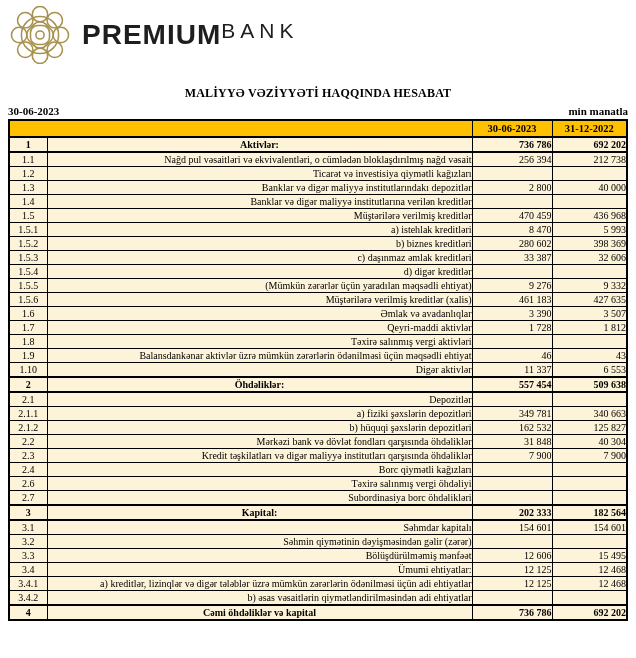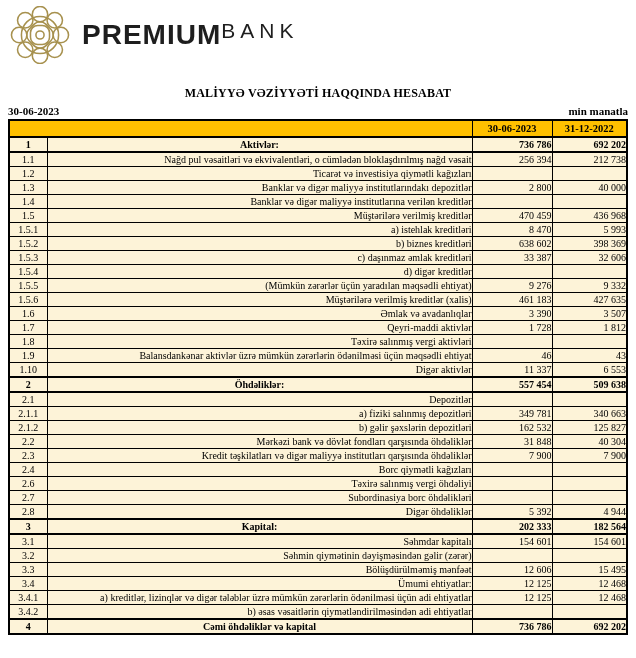--- a/index.html
+++ b/index.html
@@ -188,21 +188,21 @@
         </tr>
         <tr>
           <td class="c-no">1.5.1</td>
           <td class="c-label">a) istehlak kreditləri</td>
           <td class="c-v1">8 470</td>
           <td class="c-v2">5 993</td>
         </tr>
         <tr>
           <td class="c-no">1.5.2</td>
           <td class="c-label">b) biznes kreditləri</td>
-          <td class="c-v1">638 602</td>
+          <td class="c-v1">280 602</td>
           <td class="c-v2">398 369</td>
         </tr>
         <tr>
           <td class="c-no">1.5.3</td>
           <td class="c-label">c) daşınmaz əmlak kreditləri</td>
           <td class="c-v1">33 387</td>
           <td class="c-v2">32 606</td>
         </tr>
         <tr>
           <td class="c-no">1.5.4</td>
@@ -259,27 +259,27 @@
           <td class="c-v2">509 638</td>
         </tr>
         <tr>
           <td class="c-no">2.1</td>
           <td class="c-label">Depozitlər</td>
           <td class="c-v1"></td>
           <td class="c-v2"></td>
         </tr>
         <tr>
           <td class="c-no">2.1.1</td>
-          <td class="c-label">a) fiziki salınmış depozitləri</td>
+          <td class="c-label">a) fiziki şəxslərin depozitləri</td>
           <td class="c-v1">349 781</td>
           <td class="c-v2">340 663</td>
         </tr>
         <tr>
           <td class="c-no">2.1.2</td>
-          <td class="c-label">b) gəlir şəxslərin depozitləri</td>
+          <td class="c-label">b) hüquqi şəxslərin depozitləri</td>
           <td class="c-v1">162 532</td>
           <td class="c-v2">125 827</td>
         </tr>
         <tr>
           <td class="c-no">2.2</td>
           <td class="c-label">Mərkəzi bank və dövlət fondları qarşısında öhdəliklər</td>
           <td class="c-v1">31 848</td>
           <td class="c-v2">40 304</td>
         </tr>
         <tr>
@@ -298,26 +298,20 @@
           <td class="c-no">2.6</td>
           <td class="c-label">Təxirə salınmış vergi öhdəliyi</td>
           <td class="c-v1"></td>
           <td class="c-v2"></td>
         </tr>
         <tr>
           <td class="c-no">2.7</td>
           <td class="c-label">Subordinasiya borc öhdəlikləri</td>
           <td class="c-v1"></td>
           <td class="c-v2"></td>
-        </tr>
-        <tr>
-          <td class="c-no">2.8</td>
-          <td class="c-label">Digər öhdəliklər</td>
-          <td class="c-v1">5 392</td>
-          <td class="c-v2">4 944</td>
         </tr>
         <tr class="section">
           <td class="c-no">3</td>
           <td class="c-label">Kapital:</td>
           <td class="c-v1">202 333</td>
           <td class="c-v2">182 564</td>
         </tr>
         <tr>
           <td class="c-no">3.1</td>
           <td class="c-label">Səhmdar kapitalı</td>

